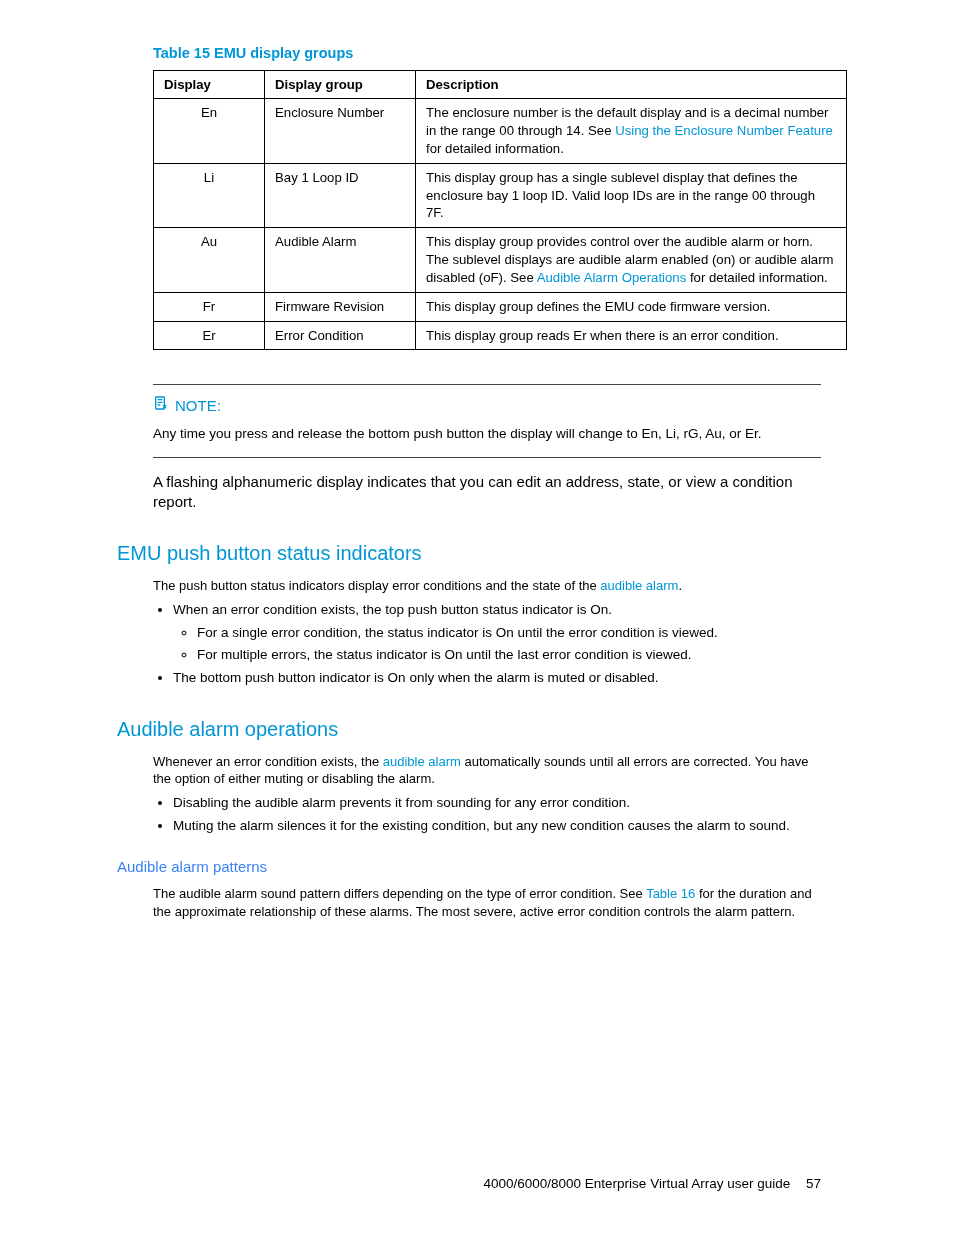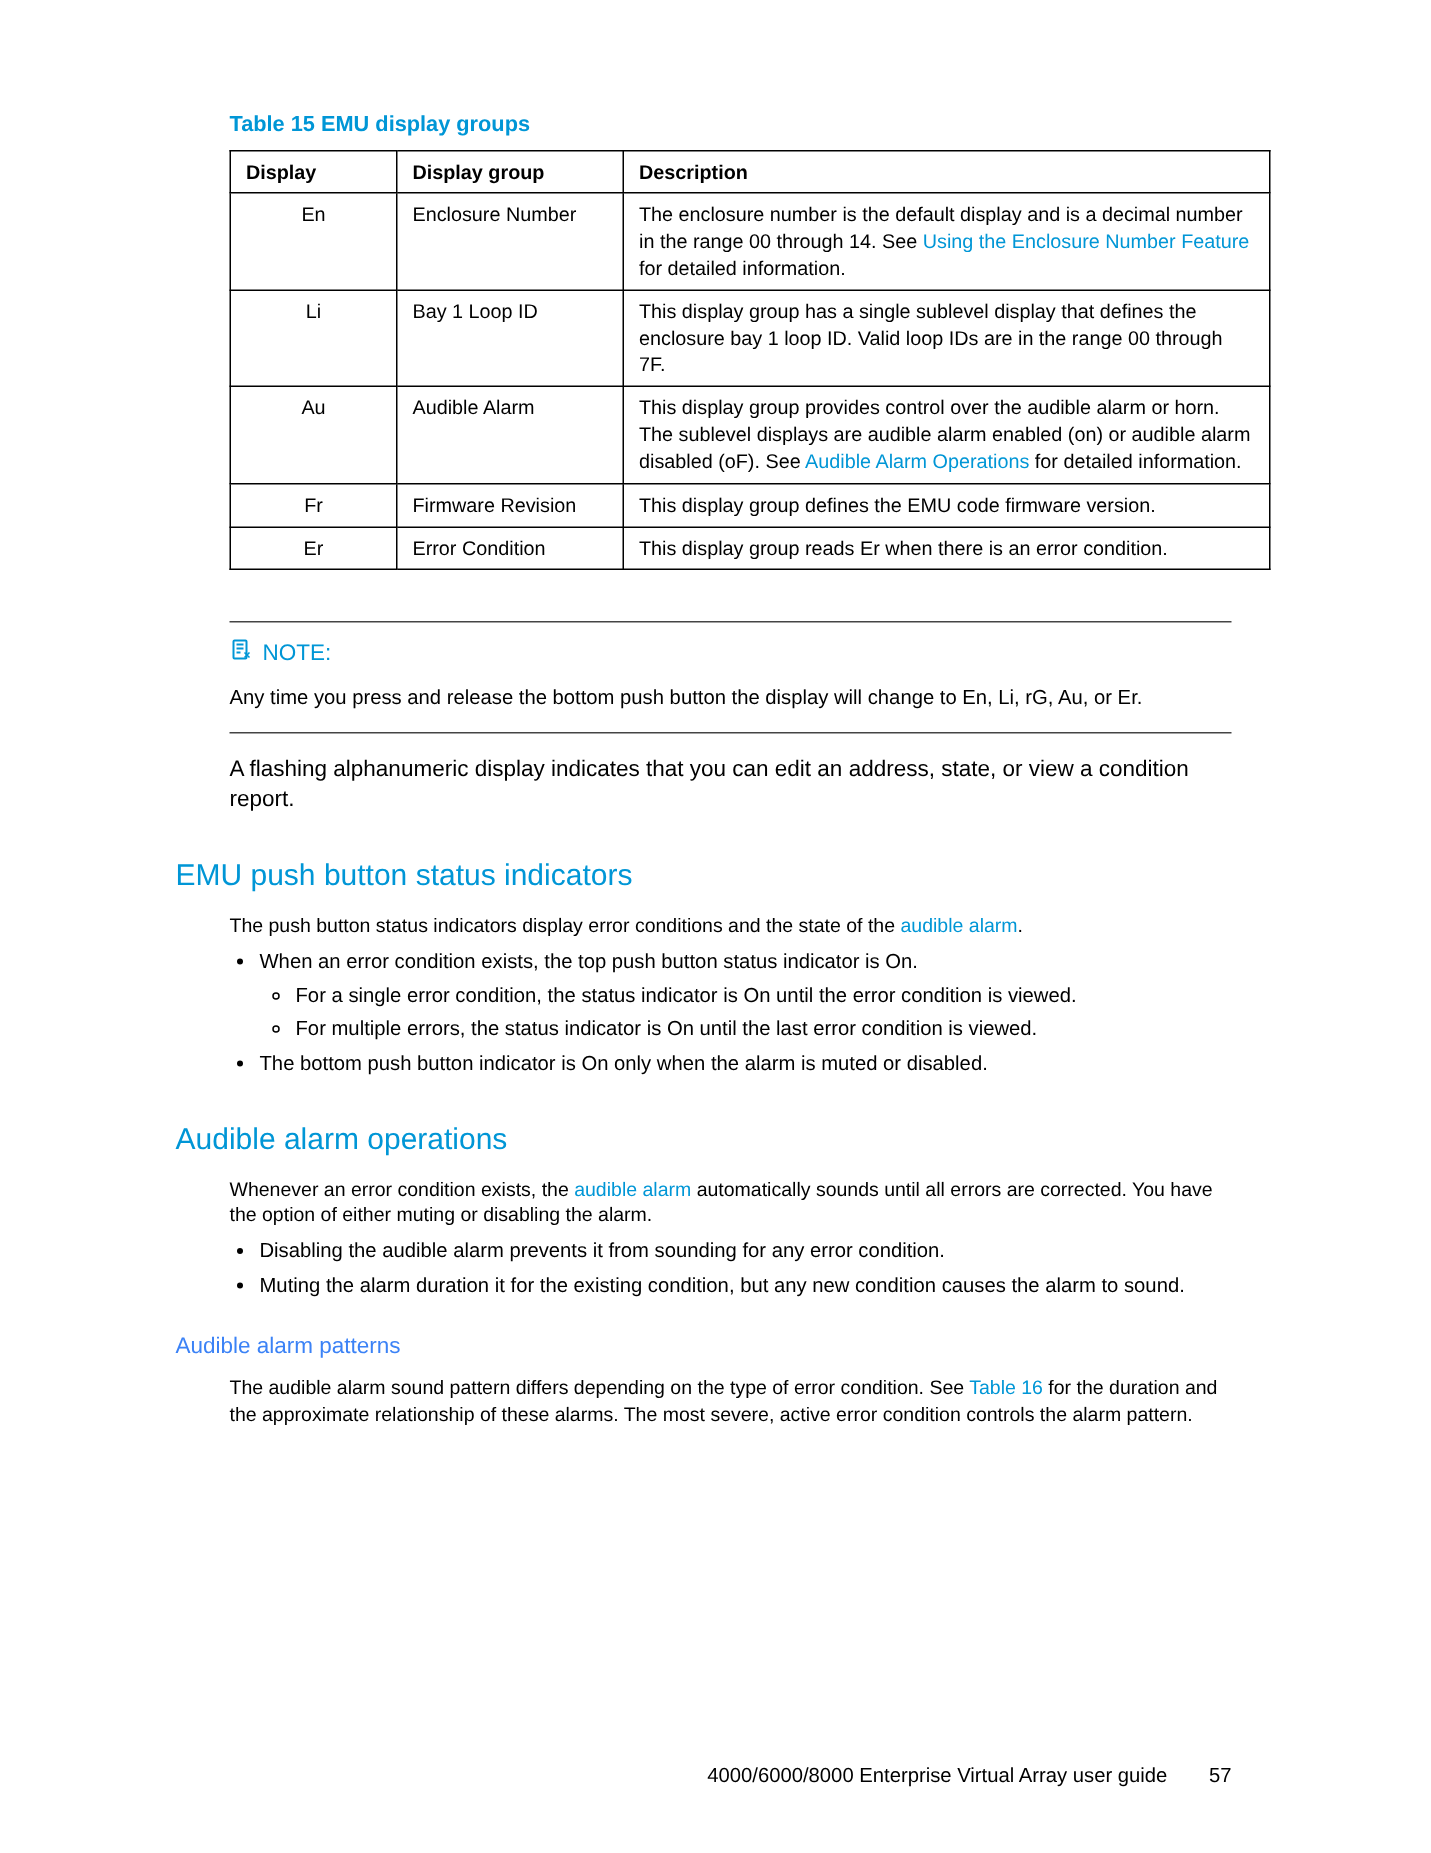--- a/index.html
+++ b/index.html
@@ -9,21 +9,21 @@
     font-family: Arial, Helvetica, sans-serif;
     font-size: 14px;
     color: #000;
     line-height: 1.35;
   }
   .page {
     width: 876px;
     height: 1235px;
     position: relative;
     box-sizing: border-box;
-    padding: 74px 55px 50px 55px;
+    padding: 44px 55px 50px 55px;
   }
   .table-title {
     color: #0096d6;
     font-weight: bold;
     font-size: 14.5px;
     margin-bottom: 6px;
     margin-left: 98px;
   }
   table.data {
     border-collapse: collapse;
@@ -110,21 +110,21 @@
     margin-bottom: 4px;
   }
   .footer {
     position: absolute;
     bottom: 42px;
     right: 55px;
     font-size: 13.5px;
   }
   .footer .pagenum {
     display: inline-block;
-    margin-left: 24px;
+    margin-left: 12px;
   }
 </style>
 </head>
 <body>
 
 <div class="page">
 
   <div class="table-title">Table 15 EMU display groups</div>
 
   <table class="data">
@@ -198,21 +198,21 @@
     </li>
     <li>The bottom push button indicator is On only when the alarm is muted or disabled.</li>
   </ul>
 
   <h2 class="section">Audible alarm operations</h2>
   <div class="body-text">
     <span>Whenever an error condition exists, the </span><span class="link">audible alarm</span><span> automatically sounds until all errors are corrected. You have the option of either muting or disabling the alarm.</span>
   </div>
   <ul class="outer">
     <li>Disabling the audible alarm prevents it from sounding for any error condition.</li>
-    <li>Muting the alarm duration it for the existing condition, but any new condition causes the alarm to sound.</li>
+    <li>Muting the alarm silences it for the existing condition, but any new condition causes the alarm to sound.</li>
   </ul>
 
   <h3 class="section">Audible alarm patterns</h3>
   <div class="body-text">
     <span>The audible alarm sound pattern differs depending on the type of error condition. See </span><span class="link">Table 16</span><span> for the duration and the approximate relationship of these alarms. The most severe, active error condition controls the alarm pattern.</span>
   </div>
 
   <div class="footer">
     <span>4000/6000/8000 Enterprise Virtual Array user guide</span>
     <span class="pagenum">57</span>

